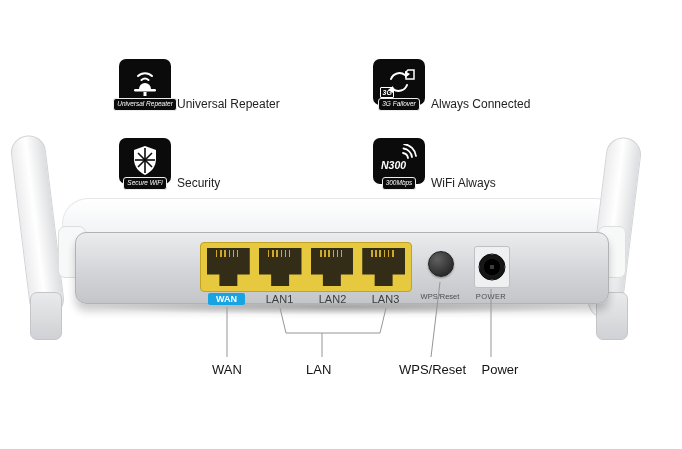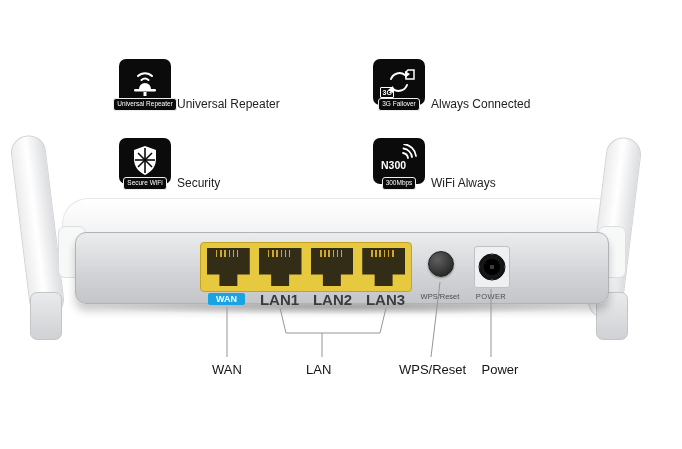--- a/index.html
+++ b/index.html
@@ -1,21 +1,21 @@
 <!DOCTYPE html>
 <html><head>
 <meta charset="utf-8">
 <style>
   html,body{margin:0;padding:0;background:#fff;}
   .canvas{position:relative;width:682px;height:449px;background:#ffffff;overflow:hidden;
           font-family:"Liberation Sans",sans-serif;}
 
   
   .feature{position:absolute;display:flex;gap:4px;align-items:flex-end;}
-  .badge{display:flex;flex-direction:column;align-items:center;width:56px;}
+  .badge{display:flex;flex-direction:column;align-items:center;width:56px;font-style:italic;}
   .badge-square{width:52px;height:46px;background:#0b0b0b;border-radius:7px;position:relative;
                 display:flex;align-items:center;justify-content:center;}
   .badge-banner{position:relative;margin-top:-7px;z-index:2;background:#0b0b0b;color:#fff;
                 border:1px solid #ededed;border-radius:3px;font-size:6.5px;line-height:1;
                 padding:2px 3px;white-space:nowrap;}
   .feature-label{font-size:12px;color:#222;margin-top:16px;white-space:nowrap;}
   .icon-wrap{position:relative;width:40px;height:34px;}
   .icon-wrap svg{position:absolute;left:0;top:0;}
   .icon-text-3g{position:absolute;left:1px;bottom:1px;color:#fff;font-size:7px;font-weight:bold;
                 border:1px solid #fff;border-radius:1px;padding:0 1.5px;line-height:1.3;}
@@ -49,21 +49,21 @@
               display:flex;gap:5px;padding:3px 4px;}
   .port{flex:1;position:relative;background:#e6c93e;}
   .port-hole{position:absolute;left:2px;right:2px;top:2px;bottom:2px;background:#332d18;
              clip-path:polygon(0% 0%,100% 0%,100% 70%,71% 70%,71% 100%,29% 100%,29% 70%,0% 70%);}
   .port-pins{position:absolute;top:2px;left:9px;right:9px;height:7px;
              background:repeating-linear-gradient(90deg,#cfa92d 0 1.5px,transparent 1.5px 4.2px);}
   .port-labels{position:absolute;left:200px;top:292px;width:212px;display:flex;}
   .port-label-slot{flex:1;display:flex;justify-content:center;align-items:center;height:14px;}
   .wan-chip{background:#18a3e2;color:#fff;font-size:9px;font-weight:bold;border-radius:2px;
             padding:1px 8px;line-height:1.2;}
-  .lan-label{color:#3c3c3c;font-size:15px;font-weight:bold;text-align:right;}
+  .lan-label{color:#3c3c3c;font-size:11px;font-weight:normal;text-align:right;}
 
   
   .wps-button{position:absolute;left:428px;top:251px;width:24px;height:24px;border-radius:50%;
               background:radial-gradient(circle at 35% 30%,#606060,#2c2c2c 72%);
               border:1px solid #1f1f1f;box-shadow:0 1px 2px rgba(0,0,0,0.35);}
   .wps-panel-label{position:absolute;left:408px;top:292px;width:64px;text-align:center;
                    font-size:7.5px;color:#4c4c4c;}
   .power-recess{position:absolute;left:474px;top:246px;width:34px;height:40px;background:#eef0f1;
                 border:1px solid #bfc1c4;border-radius:3px;}
   .power-jack{position:absolute;left:50%;top:50%;transform:translate(-50%,-50%);

